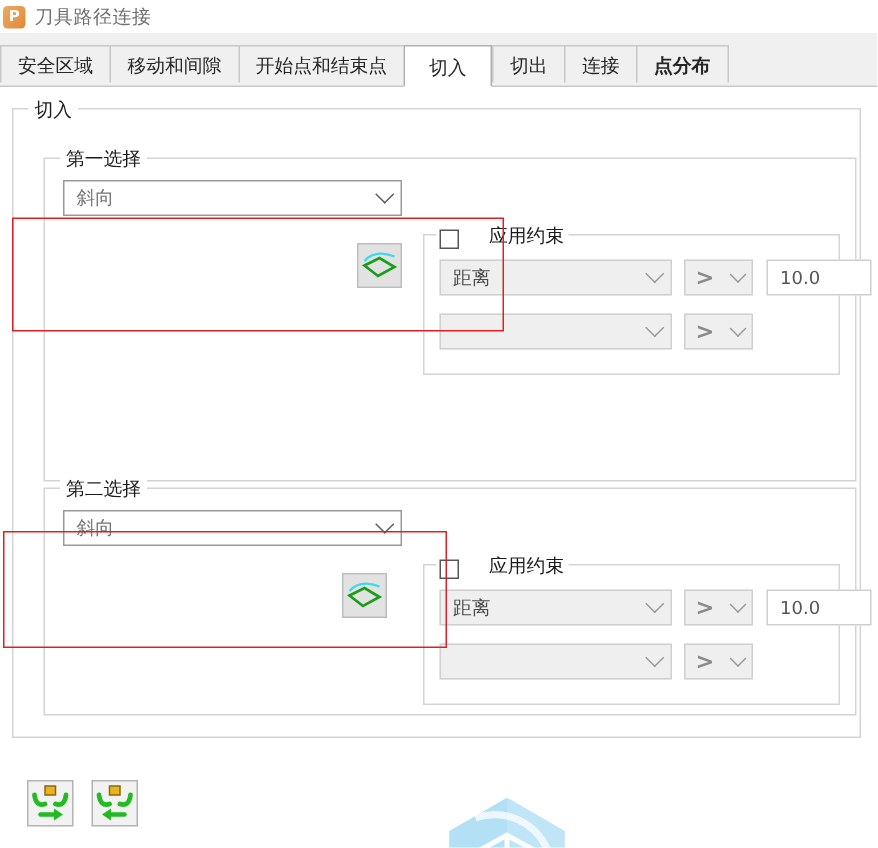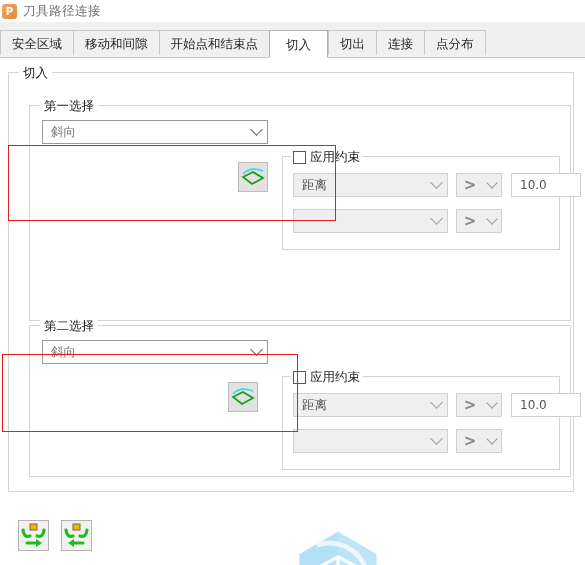--- a/index.html
+++ b/index.html
@@ -67,21 +67,21 @@
     padding: 0 11px;
     font-size: 12.5px;
     color: #262626;
     background: #f0f0f0;
     border: 1px solid #c8c8c8;
     border-bottom: none;
     border-right: none;
     box-sizing: border-box;
     white-space: nowrap;
   }
-  .tab:last-child { border-right: 1px solid #c8c8c8; }
+  .tab:last-child { border-right: 1px solid #c8c8c8; font-weight: bold; }
   .tab.active {
     height: 28px;
     line-height: 27px;
     background: #ffffff;
     border: 1px solid #b0b0b0;
     border-bottom: 1px solid #ffffff;
     position: relative;
     z-index: 3;
     padding: 0 16px;
   }
@@ -113,22 +113,22 @@
     background: #ffffff;
     padding: 0 4px;
     font-size: 12.5px;
     color: #1a1a1a;
     white-space: nowrap;
   }
   .groupbox > .gb-title.with-check {
     left: 8px;
     padding: 0 3px 0 2px;
     display: flex;
-    align-items: center;
-    gap: 4px;
+    align-items: flex-end;
+    gap: 20px;
   }
 
   
   #gb-cutin   { left: 8px;  top: 14px;  width: 566px; height: 420px; }
   
   #gb-first   { left: 20px; top: 32px;  width: 542px; height: 216px; }
   
   #gb-second  { left: 20px; top: 252px; width: 542px; height: 152px; }
   
   #gb-constraint-1 { left: 252px; top: 50px; width: 278px; height: 94px; }

